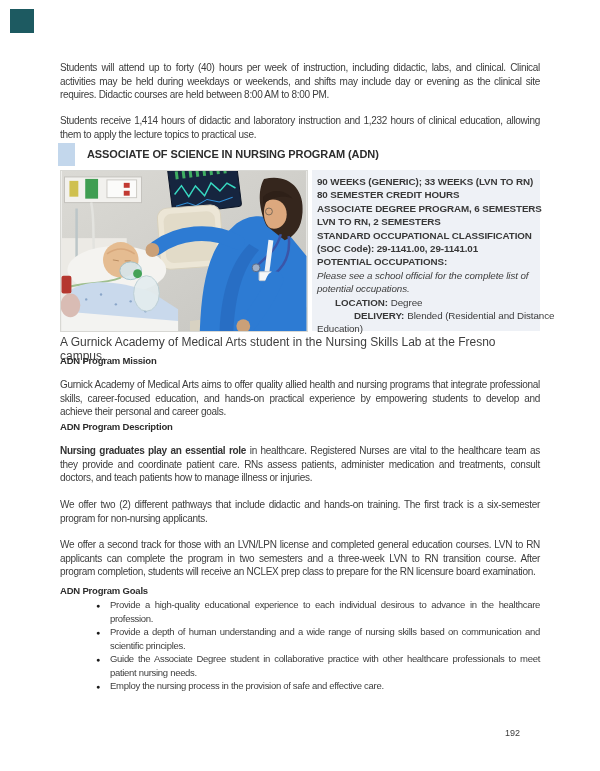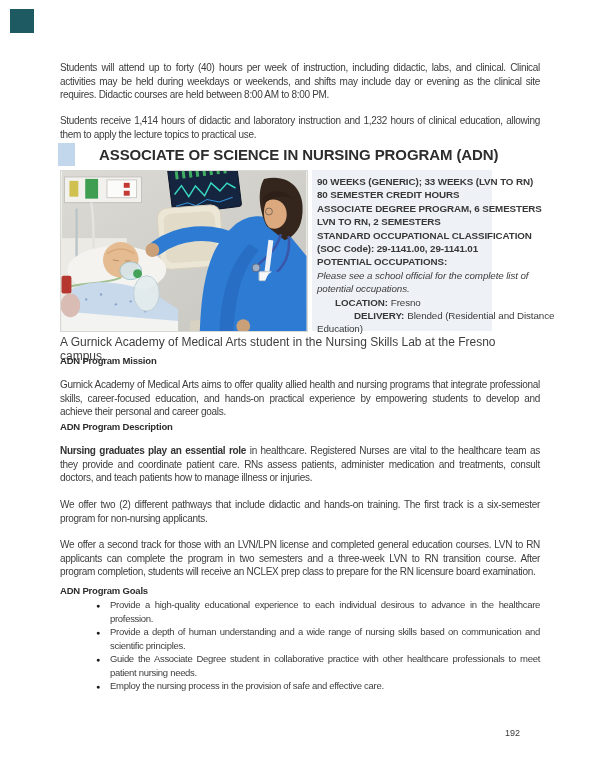--- a/index.html
+++ b/index.html
@@ -10,24 +10,24 @@
   .abs{position:absolute;}
   .corner-square{left:10px;top:9px;width:24px;height:24px;}
   .body-text{
     width:480px;font-size:10px;line-height:13.5px;letter-spacing:-0.3px;
     text-align:justify;color:#3d3d3d;
   }
   .p1{left:60px;top:51px;}
   .p2{left:60px;top:104px;}
   .heading-row{left:58px;top:142px;width:482px;height:24px;display:flex;align-items:center;}
   .heading-square{width:17px;height:23px;flex:0 0 17px;}
-  .heading-title{margin-left:24px;font-size:15px;font-weight:bold;color:#2d2d2d;letter-spacing:-0.1px;white-space:nowrap;}
+  .heading-title{margin-left:12px;font-size:11px;font-weight:bold;color:#2d2d2d;letter-spacing:-0.1px;white-space:nowrap;}
   .photo-frame{left:60px;top:170px;width:248px;height:162px;border:1px solid #d8d8d4;box-sizing:border-box;overflow:hidden;}
   .info-panel{
-    left:312px;top:170px;width:180px;height:161px;box-sizing:border-box;
+    left:312px;top:170px;width:228px;height:161px;box-sizing:border-box;
     padding:5px 5px 0 5px;font-size:9.8px;line-height:13.4px;letter-spacing:-0.1px;
   }
   .info-panel .bline{font-weight:bold;white-space:nowrap;color:#383838;}
   .info-panel .iline{font-style:italic;white-space:nowrap;color:#3d3d3d;}
   .info-panel .lline{white-space:nowrap;}
   .info-panel .lline b{color:#383838;padding-left:18px;}
   .info-panel .jline{text-align:justify;text-align-last:justify;white-space:nowrap;margin-left:37px;}
   .info-panel .jline b{color:#383838;}
   .caption{left:60px;top:335px;width:480px;font-size:12px;letter-spacing:0;color:#3f3f3f;}
   .sec-head{font-size:9.5px;font-weight:bold;letter-spacing:-0.2px;color:#2d2d2d;white-space:nowrap;}
@@ -153,21 +153,21 @@
   <div class="abs info-panel" style="background:#eef1f6;">
     <div class="bline">90 WEEKS (GENERIC); 33 WEEKS (LVN TO RN)</div>
     <div class="bline">80 SEMESTER CREDIT HOURS</div>
     <div class="bline">ASSOCIATE DEGREE PROGRAM, 6 SEMESTERS</div>
     <div class="bline">LVN TO RN, 2 SEMESTERS</div>
     <div class="bline">STANDARD OCCUPATIONAL CLASSIFICATION</div>
     <div class="bline">(SOC Code): 29-1141.00, 29-1141.01</div>
     <div class="bline">POTENTIAL OCCUPATIONS:</div>
     <div class="iline">Please see a school official for the complete list of</div>
     <div class="iline">potential occupations.</div>
-    <div class="lline"><b>LOCATION:</b><span class="val-gap">Fresno</span></div>
+    <div class="lline"><b>LOCATION:</b><span class="val-gap">Degree</span></div>
     <div class="jline"><b>DELIVERY:</b><span class="val-gap">Blended (Residential and Distance</span></div>
     <div class="lline">Education)</div>
   </div>
 
   <div class="abs caption">A Gurnick Academy of Medical Arts student in the Nursing Skills Lab at the Fresno campus.</div>
 
   <div class="abs sec-head mission-head">ADN Program Mission</div>
   <p class="abs body-text mission-body">Gurnick Academy of Medical Arts aims to offer quality allied health and nursing programs that integrate professional skills, career-focused education, and hands-on practical experience by empowering students to develop and achieve their personal and career goals.</p>
 
   <div class="abs sec-head desc-head">ADN Program Description</div>

